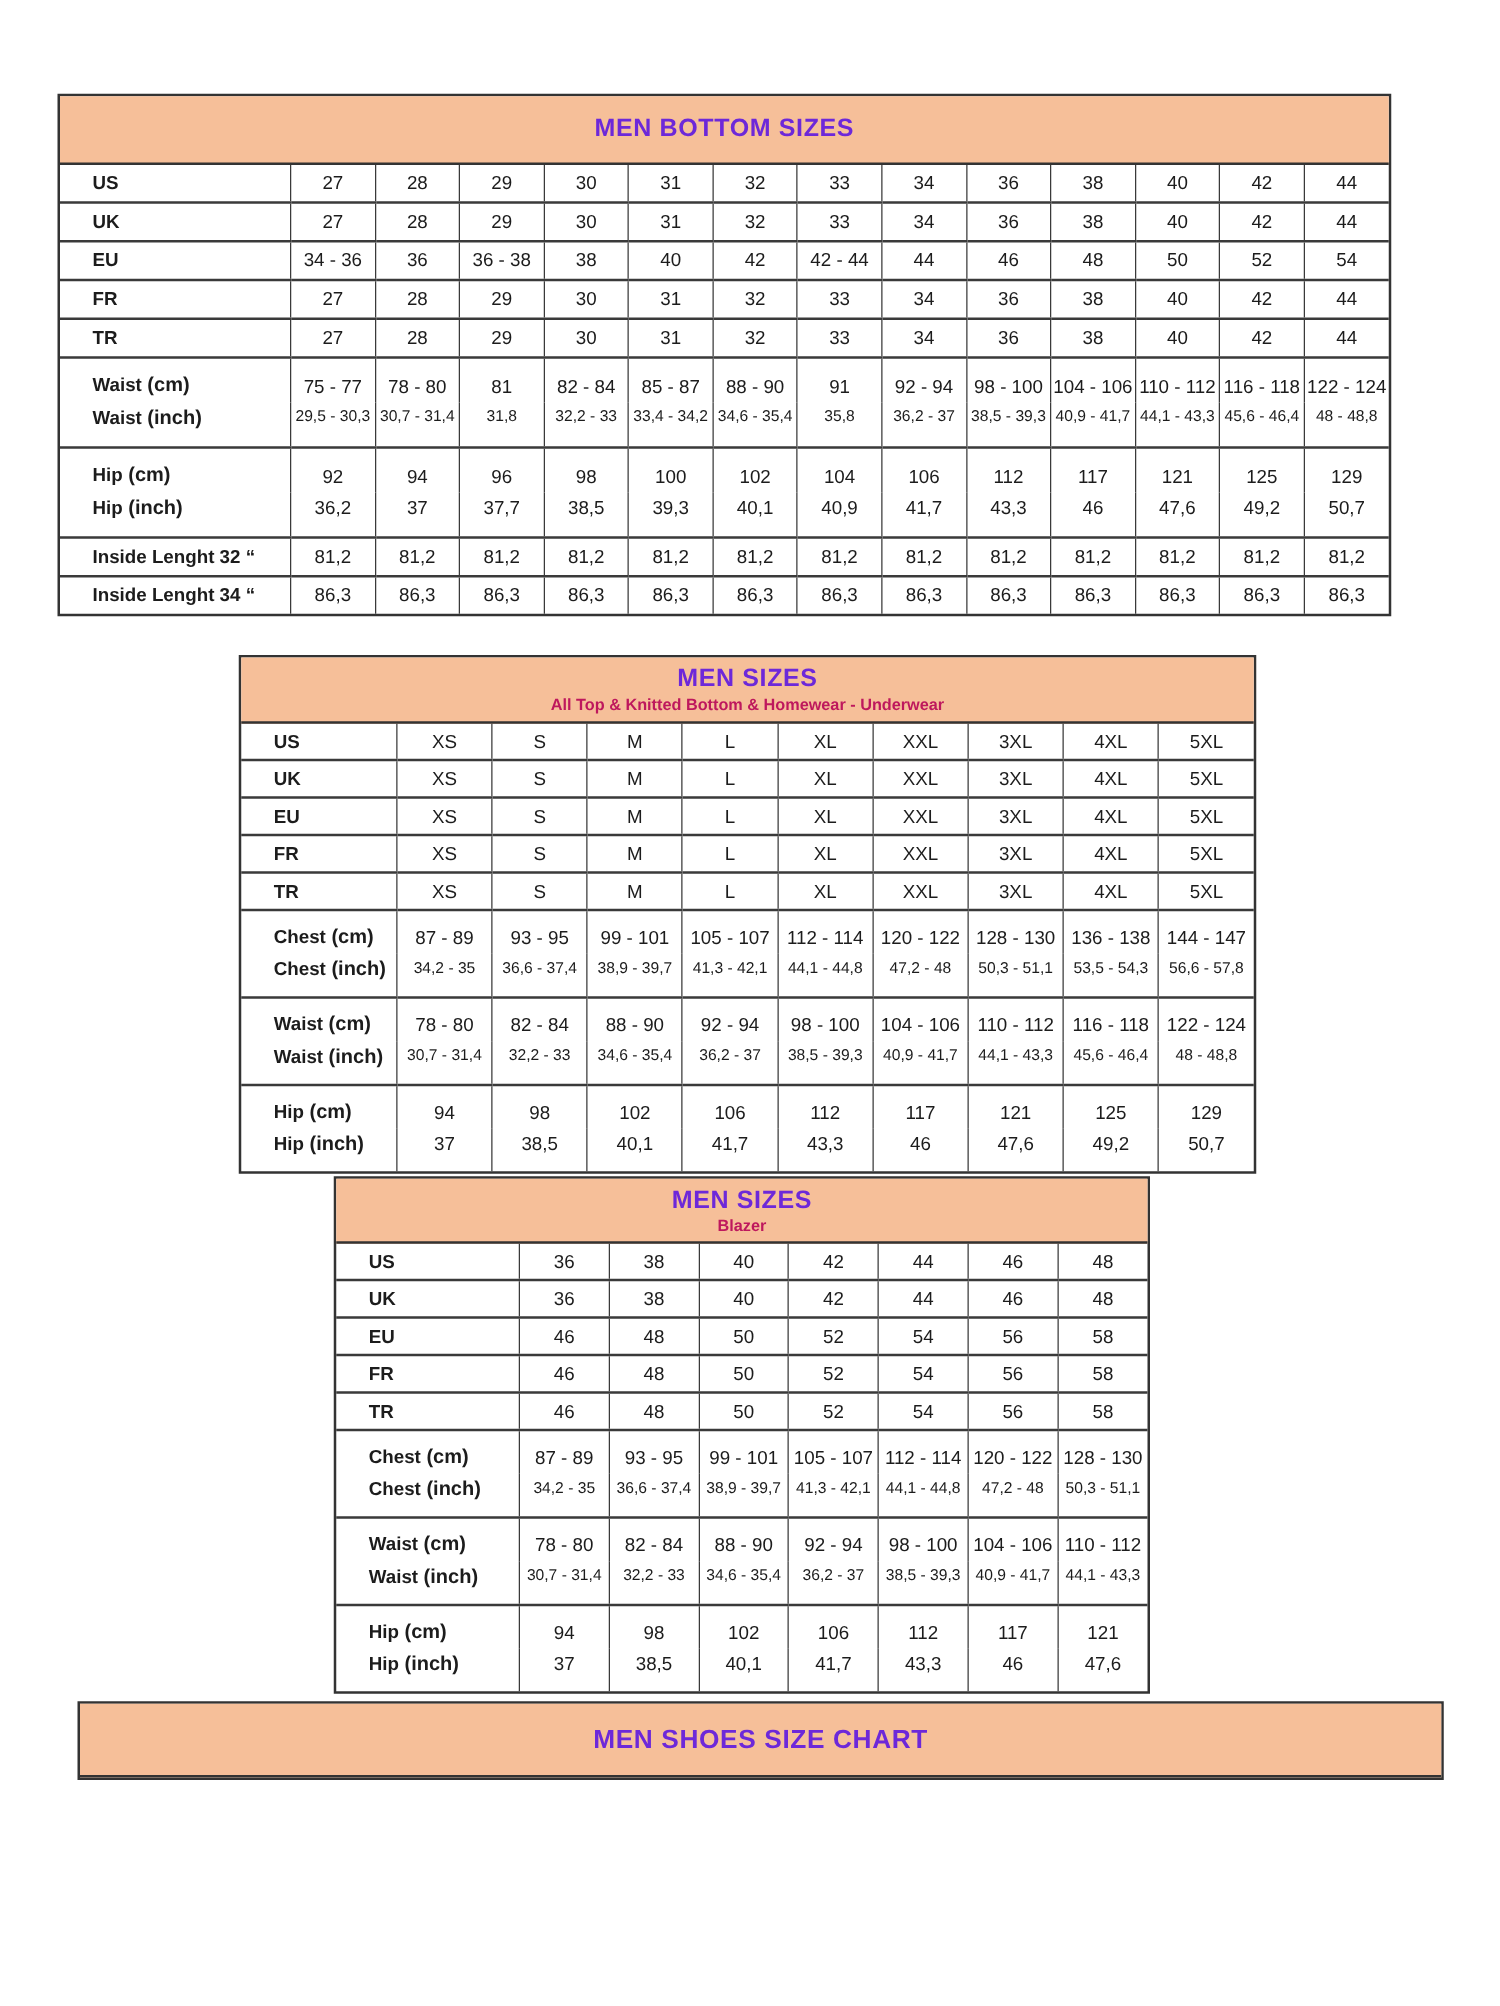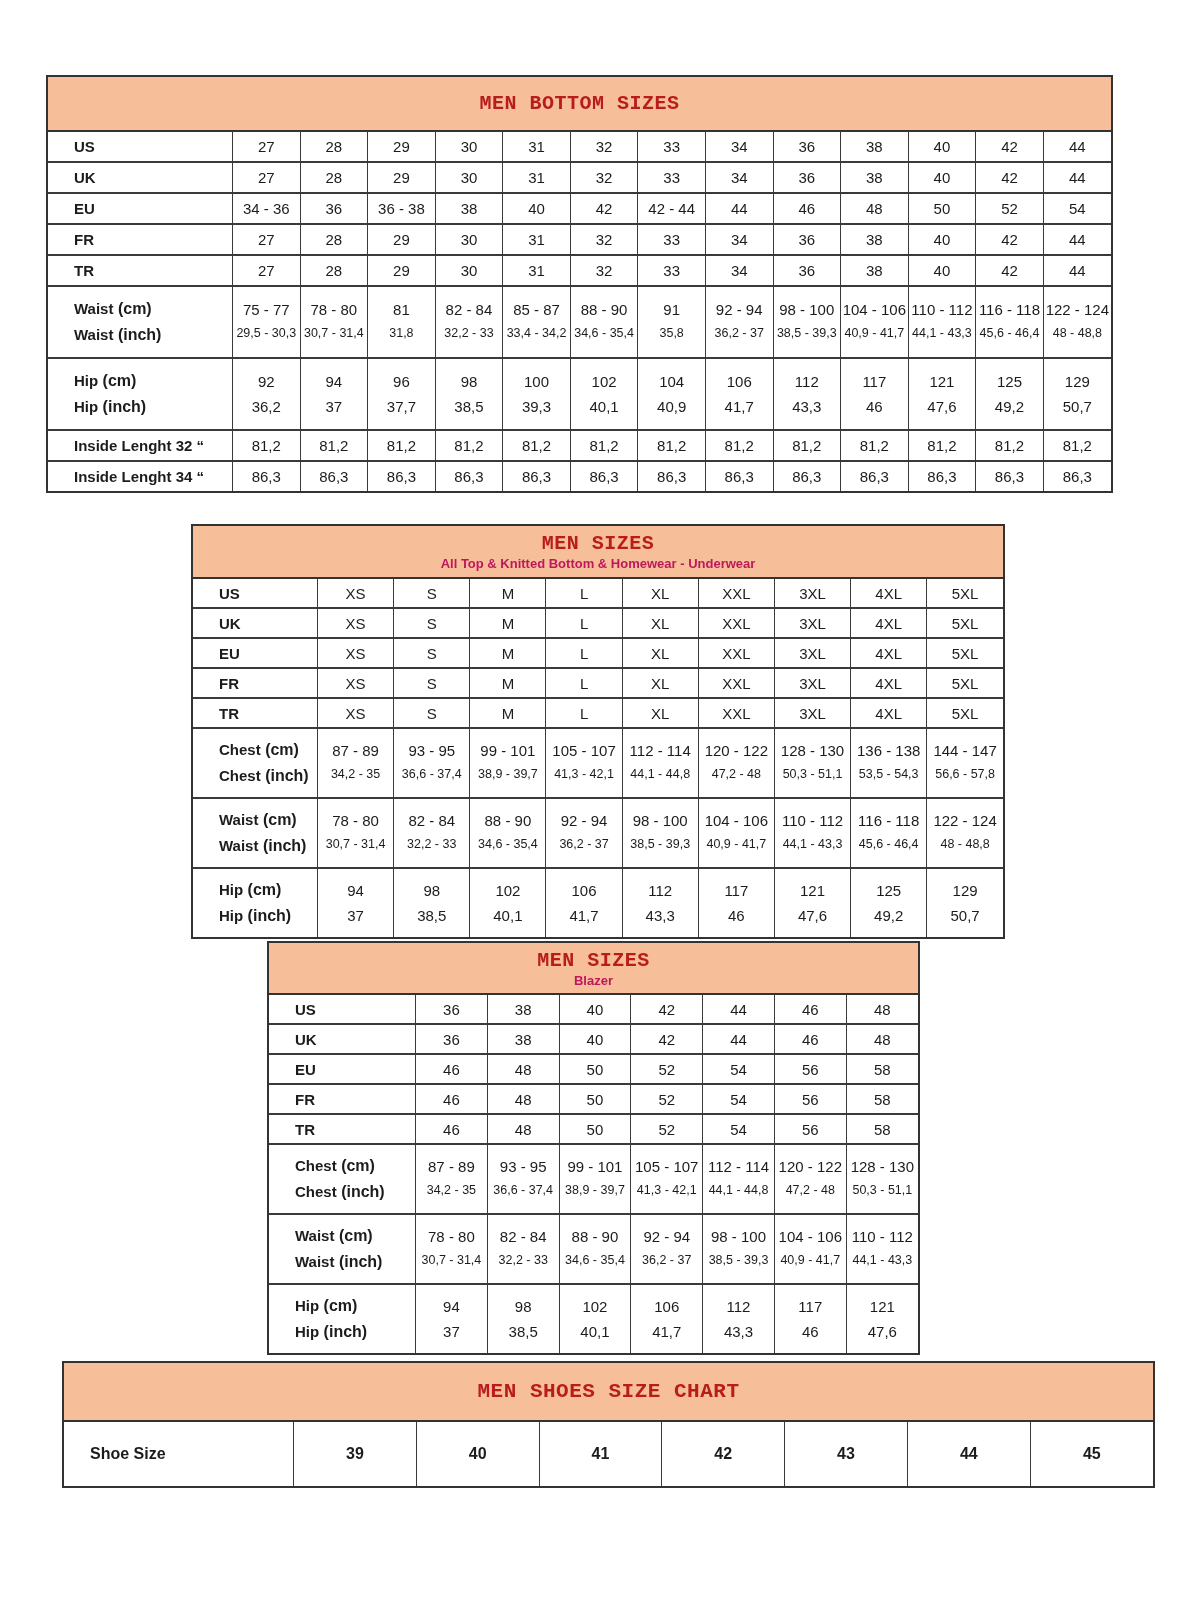--- a/index.html
+++ b/index.html
@@ -15,21 +15,21 @@
     border:2px solid #333;
     box-sizing:border-box;
     background:#fff;
   }
   .thead{
     background:#f6bf99;
     border-bottom:2px solid #333;
     display:flex;flex-direction:column;justify-content:center;align-items:center;
     text-align:center;
   }
-  .title{font-weight:bold;font-size:20px;letter-spacing:.5px;color:#b91c1c;font-family:Liberation Mono, monospace;}
+  .title{font-weight:bold;font-size:20px;letter-spacing:.5px;color:#6d28d9;}
   .subtitle{font-weight:bold;font-size:13px;margin-top:1px;color:#be185d;}
   table{
     width:100%;
     border-collapse:collapse;
     table-layout:fixed;
   }
   td{
     border-left:1px solid #3a3a3a;
     border-top:2px solid #3a3a3a;
     text-align:center;
@@ -537,27 +537,17 @@
         </tbody>
       </table>
   </section>
 
   <section class="size-table t4">
     <div class="thead">
       <div class="title">MEN SHOES SIZE CHART</div>
     </div>
     <table>
         <tbody>
-          <tr class="shoe">
-            <td class="label"><span>Shoe Size</span></td>
-            <td>39</td>
-            <td>40</td>
-            <td>41</td>
-            <td>42</td>
-            <td>43</td>
-            <td>44</td>
-            <td>45</td>
-          </tr>
         </tbody>
       </table>
   </section>
 
 </div>
 
 </body></html>

